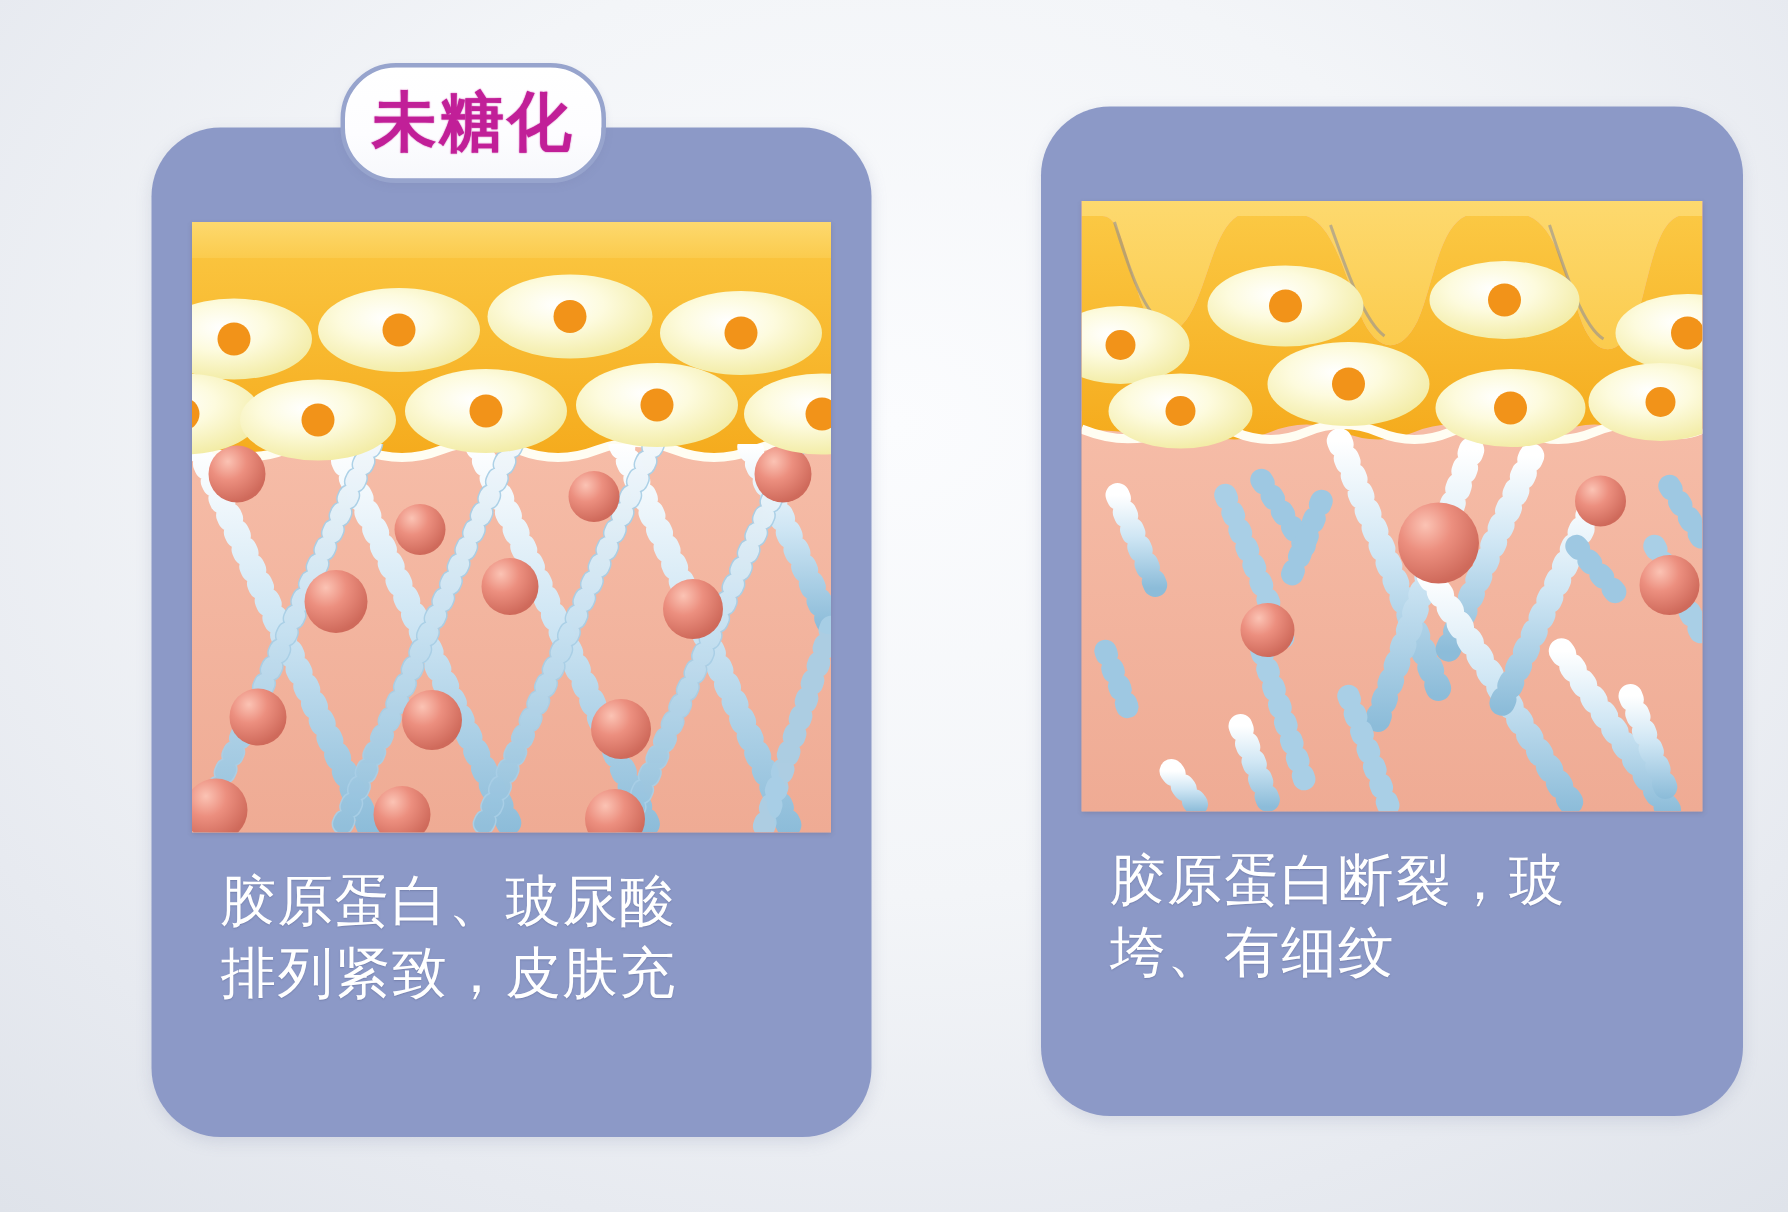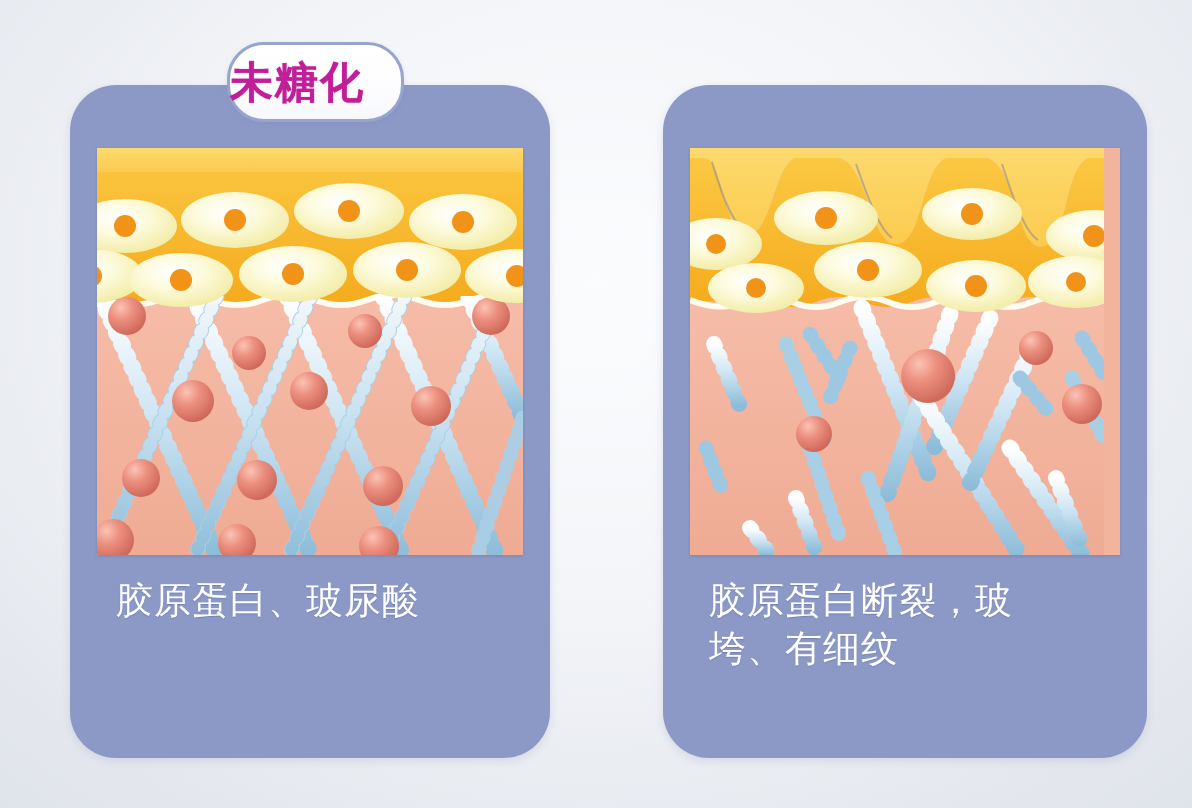--- a/index.html
+++ b/index.html
@@ -12,38 +12,39 @@
   }
   .stage{position:absolute;inset:0;}
 
   
   .badge{
     position:absolute;
     height:74px;
     border-radius:37px;
     background:linear-gradient(180deg,#ffffff 0%,#fdfdff 60%,#f7f8fc 100%);
     border:3px solid #97a4cd;
-    display:flex;align-items:center;
+    display:flex;align-items:center;justify-content:center;
     z-index:30;
     box-shadow:0 2px 5px rgba(120,130,170,.18);
   }
   .badge .btxt{
     font-size:43px;font-weight:bold;color:#c11f98;
     letter-spacing:2px;line-height:1;
     text-shadow:0 0 1px #c11f98;
     white-space:nowrap;
   }
 
   
   .card{
     position:absolute;
     background:#8c99c7;
     border-radius:46px;
     z-index:10;
     box-shadow:0 3px 10px rgba(130,140,175,.22);
+    margin-left:31px;
   }
   .illus{
     position:absolute;
     left:27px;top:63px;right:27px;height:407px;
     overflow:hidden;
     background:#f3b49d;
     box-shadow:0 1px 3px rgba(90,80,90,.25);
   }
   .caption{
     position:absolute;
@@ -199,28 +200,29 @@
               <ellipse cx="420" cy="128" rx="52" ry="27" fill="url(#cellG1)"></ellipse>
               <circle cx="420" cy="128" r="11" fill="#f29319"></circle>
             </g>
           </g>
         </g>
       </svg>
     </div>
 
     <div class="caption">
       <div>胶原蛋白、玻尿酸</div>
+      <div>排列紧致，皮肤充</div>
     </div>
   </div>
 
   <div class="badge" style="left:227px;top:42px;width:171px;">
     <span class="btxt">未糖化</span>
   </div>
 
-  <div class="card" style="left:663px;top:85px;width:468px;height:673px;padding-left:16px;">
+  <div class="card" style="left:663px;top:71px;width:468px;height:673px;">
 
     <div class="illus">
       <svg width="414" height="407" viewBox="0 0 414 407">
         <defs>
           <linearGradient id="epiG2" x1="0" y1="0" x2="0" y2="1">
             <stop offset="0%" stop-color="#fbc843"></stop>
               <stop offset="100%" stop-color="#f5ab1d"></stop>
           </linearGradient>
           <linearGradient id="strG2" x1="0" y1="0" x2="0" y2="1">
             <stop offset="0%" stop-color="#fdd96e"></stop>

